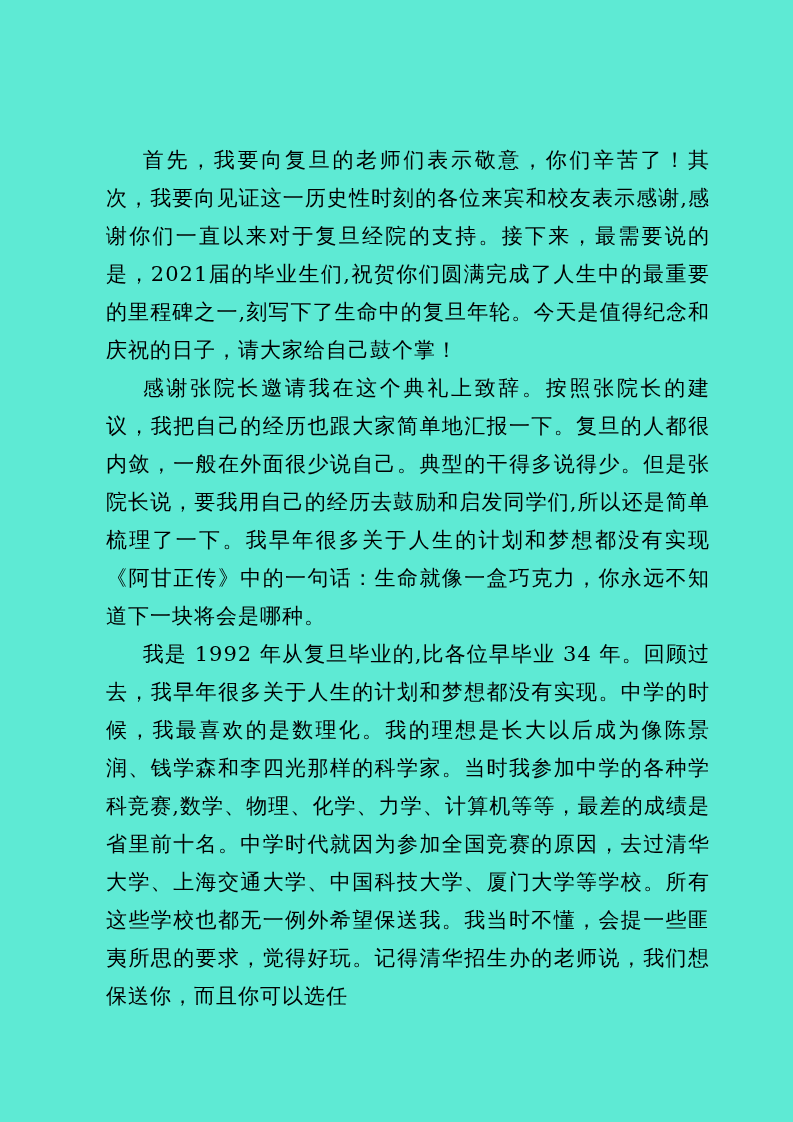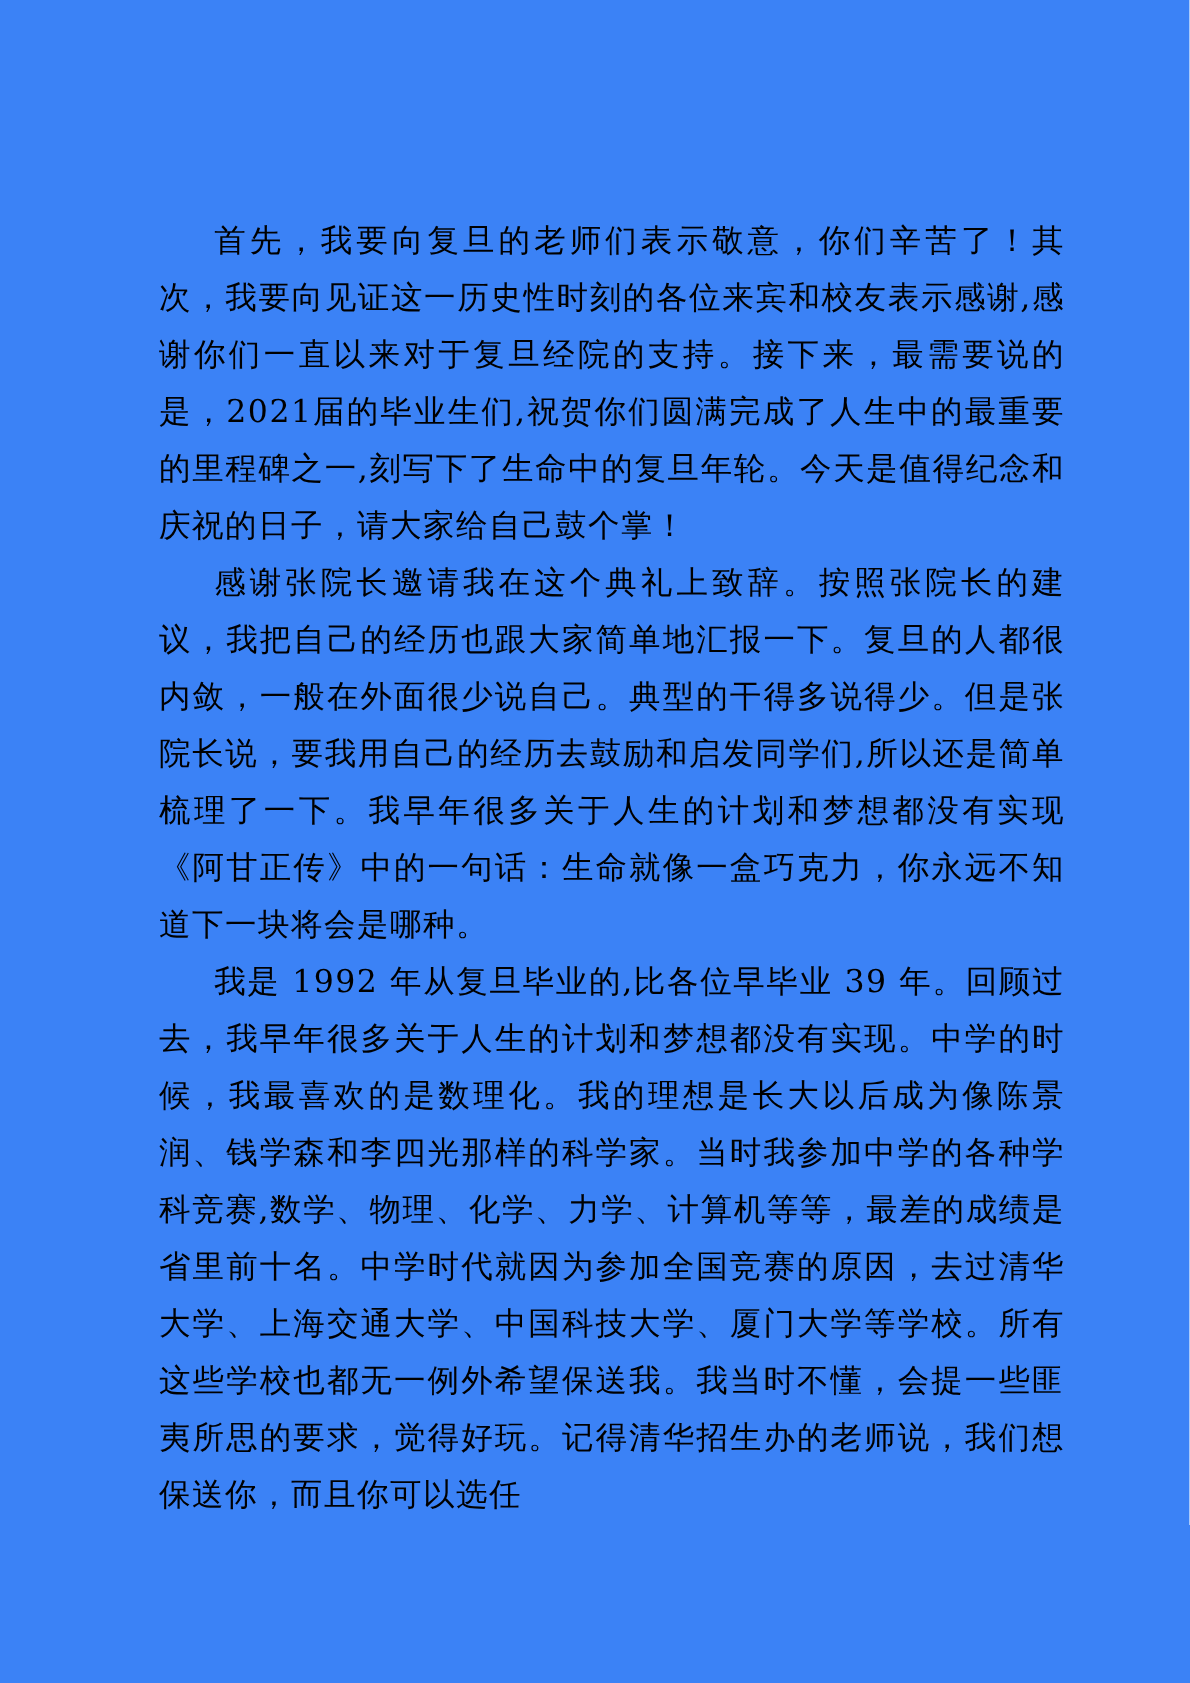--- a/index.html
+++ b/index.html
@@ -5,21 +5,21 @@
   html, body {
     margin: 0;
     padding: 0;
     background: #ffffff;
   }
   .page {
     position: relative;
     width: 793px;
     height: 1122px;
     margin: 0 auto;
-    background: #3b82f6;
+    background: #5eead4;
     box-sizing: border-box;
     padding: 141px 83px 0 106px;
     overflow: hidden;
   }
   .doc-body {
     width: 604px;
   }
   .para {
     margin: 0;
     padding: 0;
@@ -35,15 +35,15 @@
     overflow-wrap: break-word;
   }
 </style>
 </head>
 <body>
 
 <div class="page">
   <div class="doc-body">
     <p class="para">首先，我要向复旦的老师们表示敬意，你们辛苦了！其次，我要向见证这一历史性时刻的各位来宾和校友表示感谢,感谢你们一直以来对于复旦经院的支持。接下来，最需要说的是，2021届的毕业生们,祝贺你们圆满完成了人生中的最重要的里程碑之一,刻写下了生命中的复旦年轮。今天是值得纪念和庆祝的日子，请大家给自己鼓个掌！</p>
     <p class="para">感谢张院长邀请我在这个典礼上致辞。按照张院长的建议，我把自己的经历也跟大家简单地汇报一下。复旦的人都很内敛，一般在外面很少说自己。典型的干得多说得少。但是张院长说，要我用自己的经历去鼓励和启发同学们,所以还是简单梳理了一下。我早年很多关于人生的计划和梦想都没有实现《阿甘正传》中的一句话：生命就像一盒巧克力，你永远不知道下一块将会是哪种。</p>
-    <p class="para">我是 1992 年从复旦毕业的,比各位早毕业 39 年。回顾过去，我早年很多关于人生的计划和梦想都没有实现。中学的时候，我最喜欢的是数理化。我的理想是长大以后成为像陈景润、钱学森和李四光那样的科学家。当时我参加中学的各种学科竞赛,数学、物理、化学、力学、计算机等等，最差的成绩是省里前十名。中学时代就因为参加全国竞赛的原因，去过清华大学、上海交通大学、中国科技大学、厦门大学等学校。所有这些学校也都无一例外希望保送我。我当时不懂，会提一些匪夷所思的要求，觉得好玩。记得清华招生办的老师说，我们想保送你，而且你可以选任</p>
+    <p class="para">我是 1992 年从复旦毕业的,比各位早毕业 34 年。回顾过去，我早年很多关于人生的计划和梦想都没有实现。中学的时候，我最喜欢的是数理化。我的理想是长大以后成为像陈景润、钱学森和李四光那样的科学家。当时我参加中学的各种学科竞赛,数学、物理、化学、力学、计算机等等，最差的成绩是省里前十名。中学时代就因为参加全国竞赛的原因，去过清华大学、上海交通大学、中国科技大学、厦门大学等学校。所有这些学校也都无一例外希望保送我。我当时不懂，会提一些匪夷所思的要求，觉得好玩。记得清华招生办的老师说，我们想保送你，而且你可以选任</p>
   </div>
 </div>
 
 </body></html>

